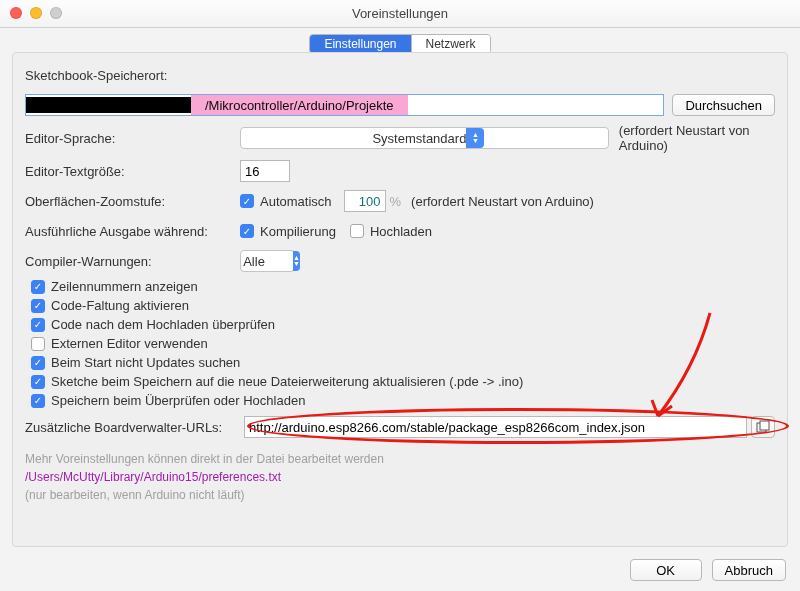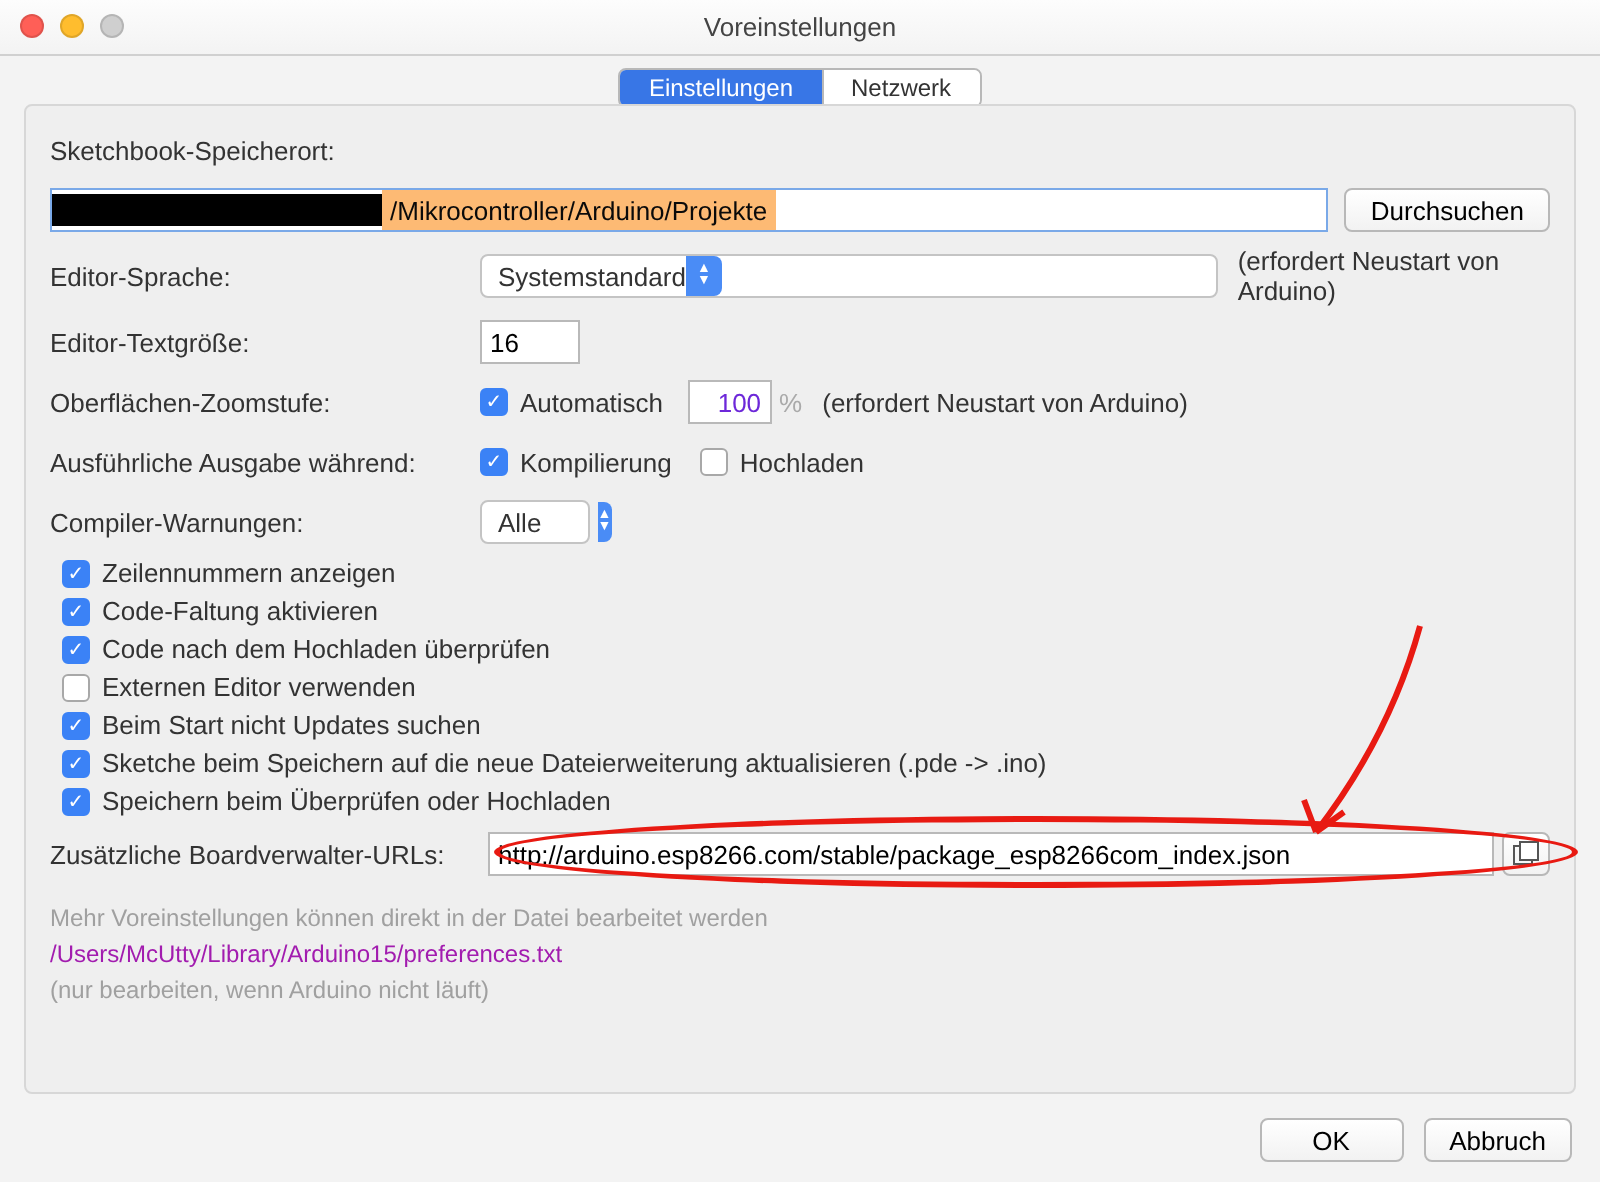--- a/index.html
+++ b/index.html
@@ -53,46 +53,46 @@
 .sketchpath {
   flex: 1;
   border: 1px solid #7aa9e8;
   background: #fff;
   height: 22px;
   display: flex;
   align-items: center;
   overflow: hidden;
 }
 .redacted { background: #000; height: 16px; width: 165px; flex-shrink: 0; }
-.pathrest { color: #0a0a0a; background: #fdba74; padding: 0 4px; height: 20px; display: flex; align-items: center; white-space: nowrap; }
+.pathrest { color: #0a0a0a; background: #f9a8d4; padding: 0 14px; height: 20px; display: flex; align-items: center; white-space: nowrap; }
 .btn {
   background: linear-gradient(#ffffff, #f2f2f2);
   border: 1px solid #b8b8b8;
   border-radius: 4px;
   padding: 2px 12px;
   font-size: 13px;
   height: 22px;
   cursor: default;
 }
 .mac-select {
-  display: flex; align-items: center; justify-content: flex-start;
+  display: flex; align-items: center; justify-content: center;
   background: #fff; border: 1px solid #c4c4c4; border-radius: 4px;
   height: 22px; padding: 0 0 0 8px; font-size: 13px;
 }
 .mac-select .arrows {
   width: 18px; height: 100%;
   background: #4a8cf6;
   border-top-right-radius: 4px; border-bottom-right-radius: 4px;
   display: flex; flex-direction: column; align-items: center; justify-content: center;
   color: #fff; font-size: 7px; line-height: 6px;
 }
 .select-wide { width: 430px; }
 .select-small { width: 55px; gap: 28px; }
 .num-input { width: 50px; }
-.pct-input { width: 42px; color: #6d28d9; text-align: right; }
+.pct-input { width: 42px; color: #0f766e; text-align: right; }
 .chk { display: flex; align-items: center; gap: 6px; }
 .chkbox {
   width: 14px; height: 14px; border: 1px solid #a8a8a8; border-radius: 3px;
   background: #fff; display: flex; align-items: center; justify-content: center;
   font-size: 10px; color: #fff;
 }
 .chkbox.checked { background: #3b82f6; border-color: #3b82f6; }
 .chkbox.checked::after { content: "✓"; }
 .checklist { margin-top: 6px; }
 .checklist .chk { margin-bottom: 4px; padding-left: 6px; }

